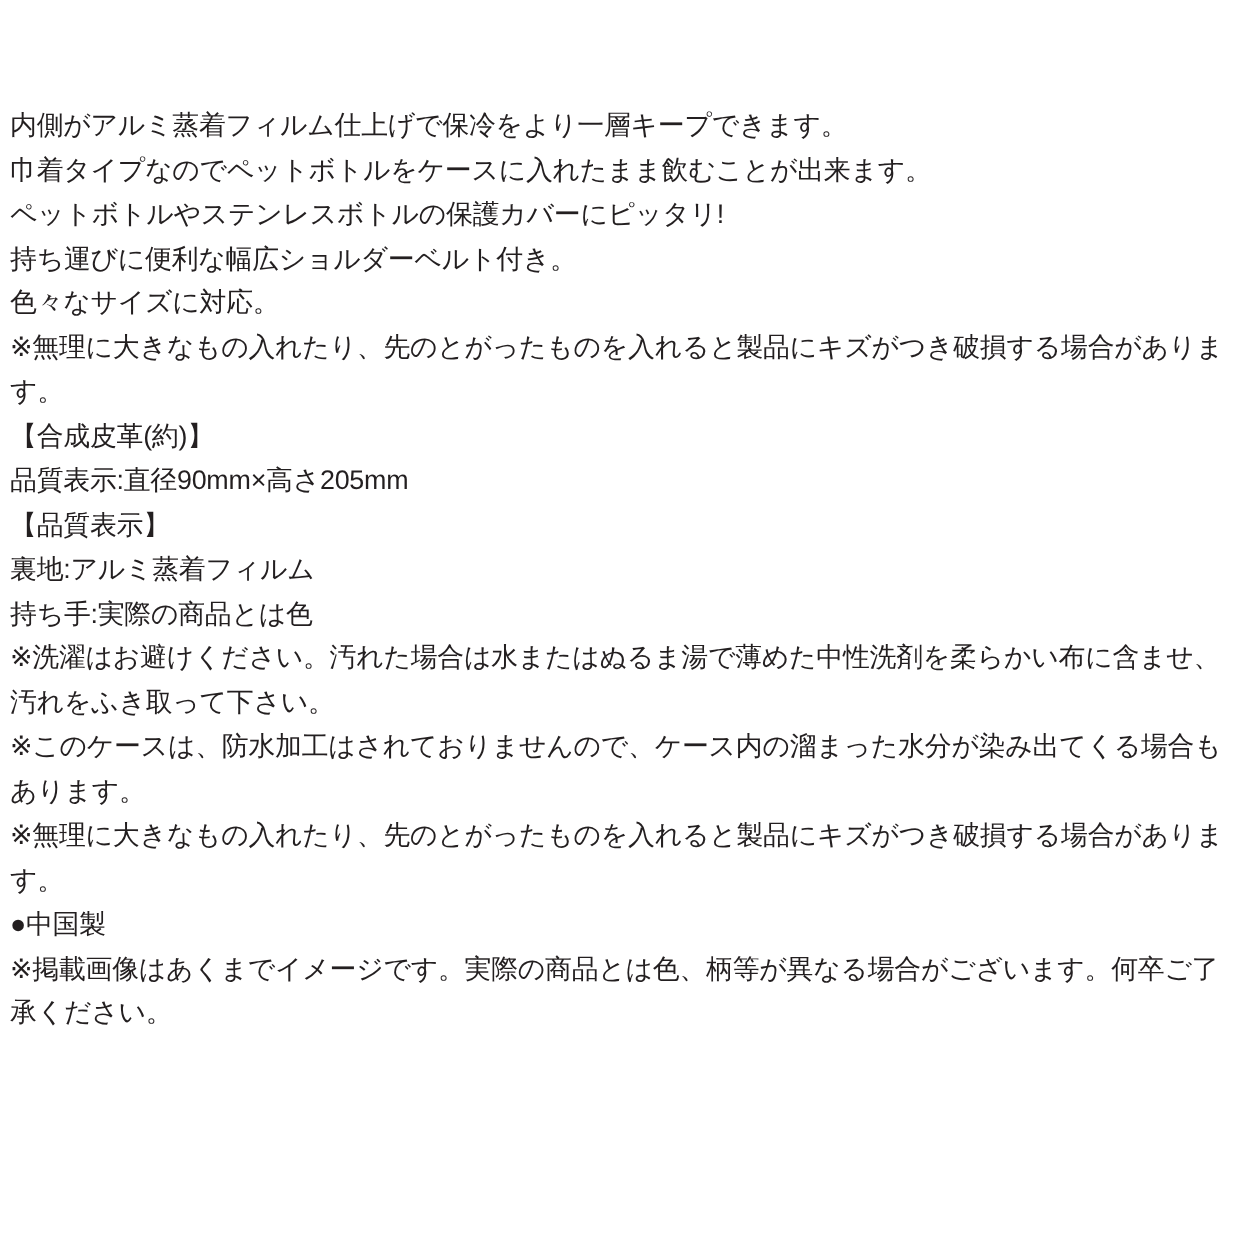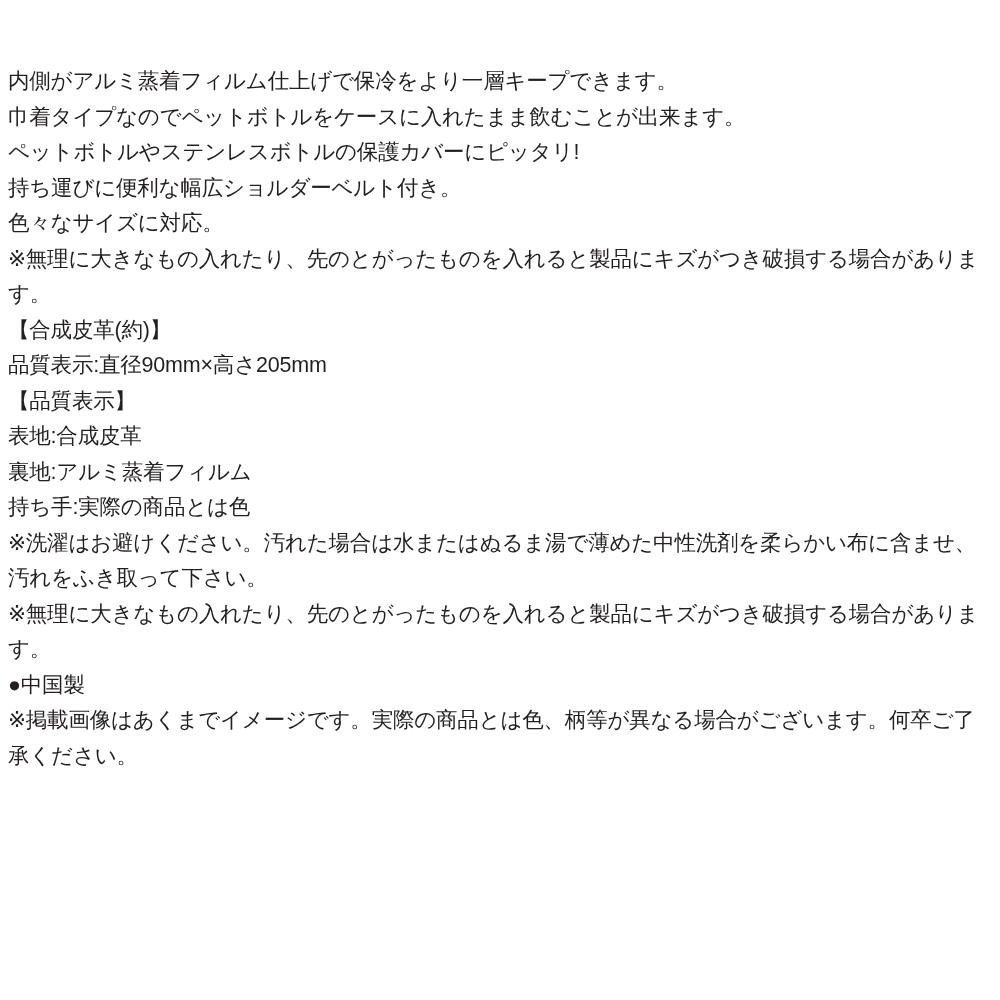--- a/index.html
+++ b/index.html
@@ -12,21 +12,21 @@
     height: 1000px;
     font-family: "Liberation Sans", "DejaVu Sans", sans-serif;
     color: #231f20;
     overflow: hidden;
   }
   .page {
     position: relative;
     width: 1000px;
     height: 1000px;
     box-sizing: border-box;
-    padding: 64px 10px 0 8px;
+    padding: 83px 10px 0 8px;
   }
   .desc-block {
     display: block;
   }
   
   .para {
     font-size: 21.5px;
     line-height: 35.5px;
     letter-spacing: -0.2px;
     word-break: break-all;
@@ -40,21 +40,21 @@
   <div class="desc-block">
     <div class="para">内側がアルミ蒸着フィルム仕上げで保冷をより一層キープできます。</div>
     <div class="para">巾着タイプなのでペットボトルをケースに入れたまま飲むことが出来ます。</div>
     <div class="para">ペットボトルやステンレスボトルの保護カバーにピッタリ!</div>
     <div class="para">持ち運びに便利な幅広ショルダーベルト付き。</div>
     <div class="para">色々なサイズに対応。</div>
     <div class="para">※無理に大きなもの入れたり、先のとがったものを入れると製品にキズがつき破損する場合があります。</div>
     <div class="para">【合成皮革(約)】</div>
     <div class="para">品質表示:直径90mm×高さ205mm</div>
     <div class="para">【品質表示】</div>
-    <div class="para">表地:合成皮革</div>
     <div class="para">裏地:アルミ蒸着フィルム</div>
     <div class="para">持ち手:実際の商品とは色</div>
     <div class="para">※洗濯はお避けください。汚れた場合は水またはぬるま湯で薄めた中性洗剤を柔らかい布に含ませ、汚れをふき取って下さい。</div>
+    <div class="para">※このケースは、防水加工はされておりませんので、ケース内の溜まった水分が染み出てくる場合もあります。</div>
     <div class="para">※無理に大きなもの入れたり、先のとがったものを入れると製品にキズがつき破損する場合があります。</div>
     <div class="para">●中国製</div>
     <div class="para">※掲載画像はあくまでイメージです。実際の商品とは色、柄等が異なる場合がございます。何卒ご了承ください。</div>
   </div>
 </div>
 
 </body></html>

